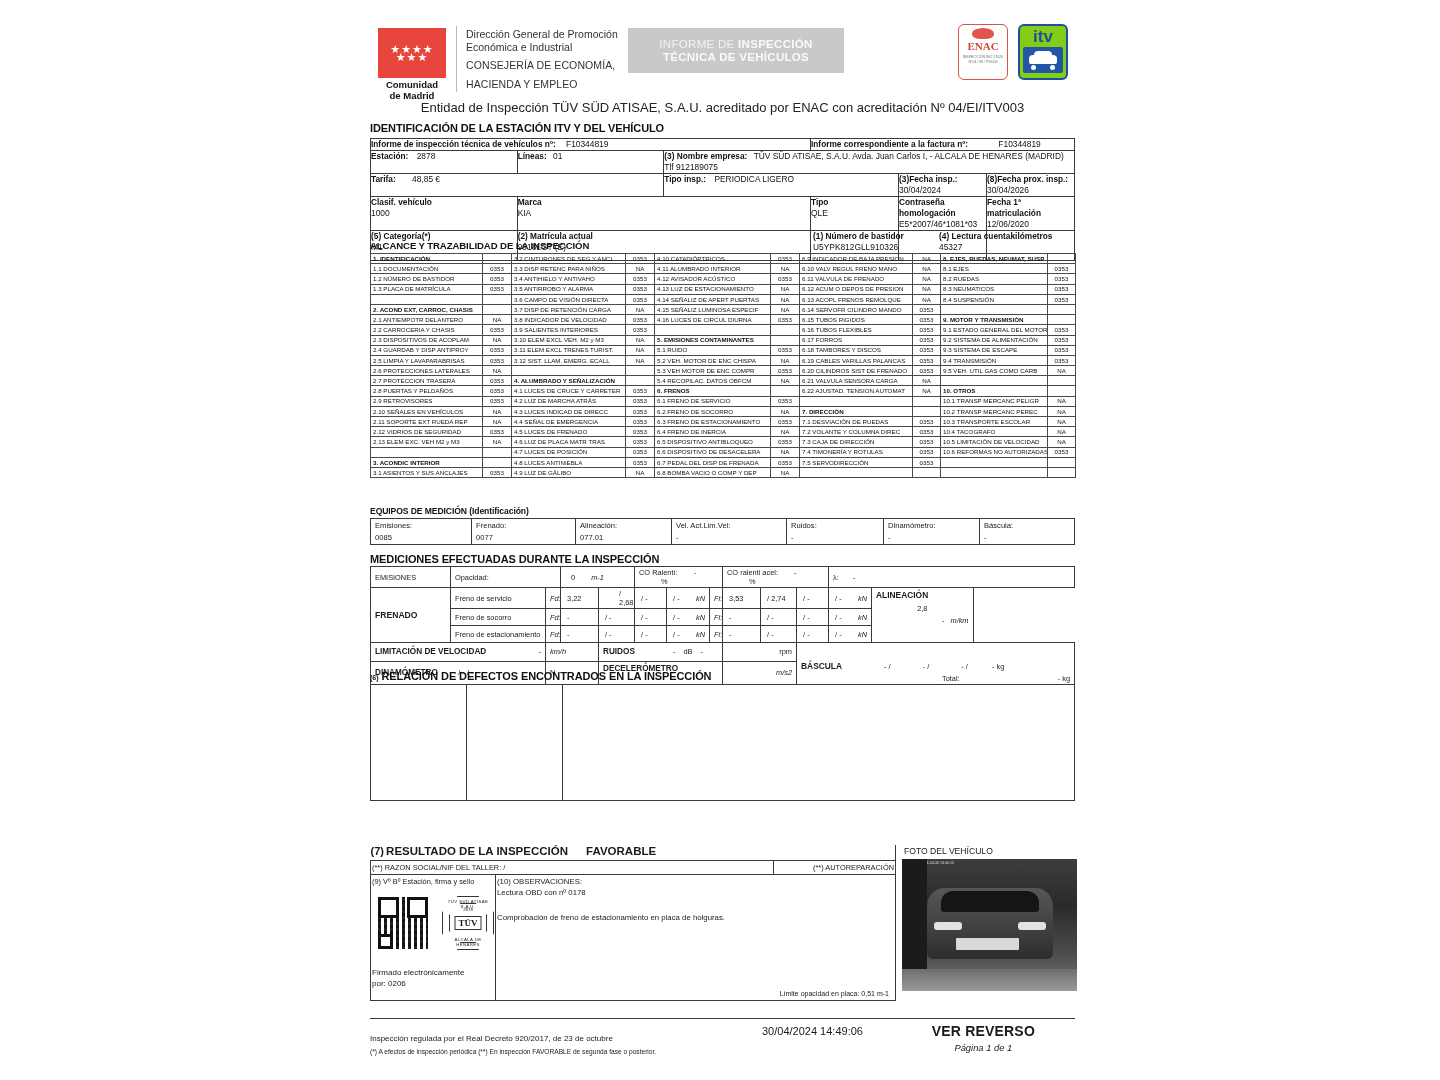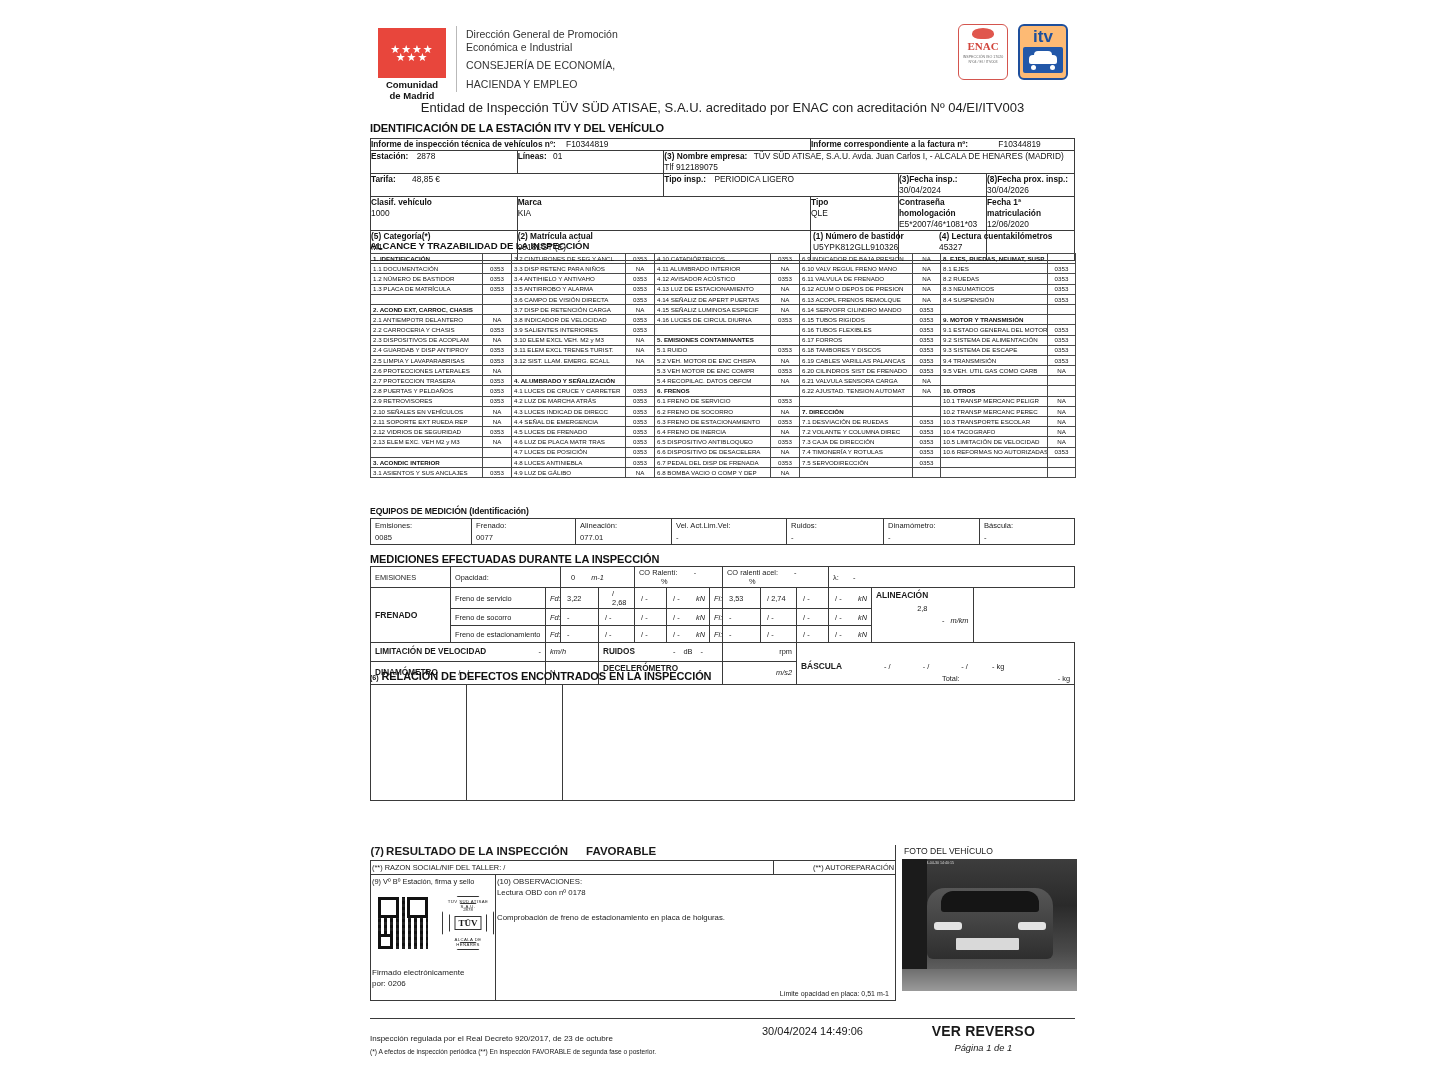--- a/index.html
+++ b/index.html
@@ -38,21 +38,21 @@
   .enac { position:absolute; left:588px; top:2px; width:50px; height:56px;
     border:1.5px solid #d4554e; border-radius:6px; background:#fff;
     display:flex; flex-direction:column; align-items:center; padding-top:3px; }
   .enac .crown { width:22px; height:11px; background:#e0564d; border-radius:50% 50% 40% 40%; }
   .enac .nm { font-size:11px; font-weight:bold; color:#d1453c; margin-top:1px;
     font-family:"Liberation Serif", serif; }
   .enac .sub { font-size:3.6px; color:#6a6a6a; text-align:center; line-height:4.6px;
     margin-top:3px; }
 
   .itv { position:absolute; left:648px; top:2px; width:50px; height:56px;
-    border:2px solid #1e4f9c; border-radius:6px; background:#fdba74;
+    border:2px solid #1e4f9c; border-radius:6px; background:#84cc16;
     display:flex; flex-direction:column; align-items:center; }
   .itv .t { font-size:17px; font-weight:bold; color:#1e4f9c; line-height:17px; margin-top:2px;
     font-family:"Liberation Sans", sans-serif; }
   .itv .carbox { width:40px; height:26px; background:#2257a8; margin-top:2px; border-radius:2px;
     position:relative; }
   .itv .car { position:absolute; left:6px; top:8px; width:28px; height:9px;
     background:#fff; border-radius:4px 4px 2px 2px; }
   .itv .roof { position:absolute; left:11px; top:4px; width:18px; height:6px;
     background:#fff; border-radius:4px 4px 0 0; }
   .itv .w1, .itv .w2 { position:absolute; bottom:3px; width:5px; height:5px;
@@ -191,20 +191,24 @@
 
     <div class="cam-div"></div>
 
     <div class="cam-text">
       <div class="l1">Dirección General de Promoción</div>
       <div class="l1">Económica e Industrial</div>
       <div class="l2">CONSEJERÍA DE ECONOMÍA,</div>
       <div class="l2">HACIENDA Y EMPLEO</div>
     </div>
 
+    <div class="banner">
+      <div class="b1"><span>INFORME DE </span><b>INSPECCIÓN</b></div>
+      <div class="b2">TÉCNICA DE VEHÍCULOS</div>
+    </div>
 
     <div class="enac">
       <div class="crown"></div>
       <div class="nm">ENAC</div>
       <div class="sub">INSPECCIÓN ISO 17020 Nº04 / EI / ITV003</div>
     </div>
 
     <div class="itv">
       <div class="t">itv</div>
       <div class="carbox">
@@ -688,21 +692,21 @@
           <span style="margin-left:12px;">-</span>
         </td>
       </tr>
       </tbody>
         <tbody id="frenado-body">
           <tr>
             <td rowspan="3" class="lbl" style="font-size: 8.6px; vertical-align: middle;">FRENADO</td>
             <td style="height: 17px;">Freno de servicio</td>
             <td class="it">Fd:</td>
             <td style="text-align: left; padding-left: 6px;">3,22</td>
-            <td style="text-align: left; padding-left: 13px;">/ 2,68</td>
+            <td style="text-align: left; padding-left: 20px;">/ 2,68</td>
             <td style="text-align: left; padding-left: 6px;">/ -</td>
             <td style="text-align: left; padding-left: 6px;">/ -<span style="float:right;font-style:italic">kN</span></td>
             <td class="it">Fi:</td>
             <td style="text-align: left; padding-left: 6px;">3,53</td>
             <td style="text-align: left; padding-left: 6px;">/ 2,74</td>
             <td style="text-align: left; padding-left: 6px;">/ -</td>
             <td style="text-align: left; padding-left: 6px;">/ -<span style="float:right;font-style:italic">kN</span></td>
             <td rowspan="3" style="vertical-align: top; padding-top: 2px;">
               <div class="lbl" style="font-size:8.4px">ALINEACIÓN</div>
               <div style="text-align:center;margin-top:4px">2,8</div>

